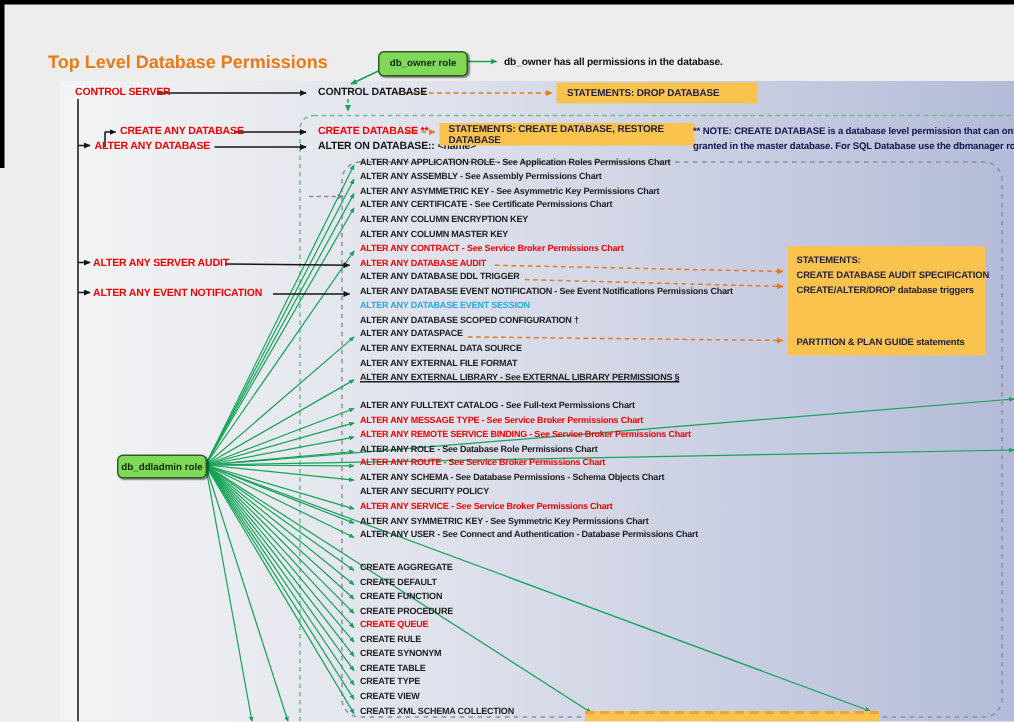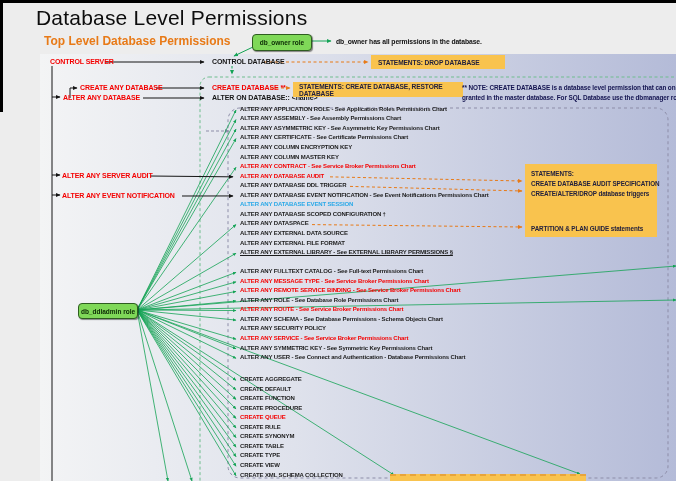--- a/index.html
+++ b/index.html
@@ -5,21 +5,21 @@
   html,body{margin:0;padding:0;}
   body{width:676px;height:481px;overflow:hidden;background:#ededed;font-family:"Liberation Sans",sans-serif;}
   #stage{position:relative;width:676px;height:481px;}
   #edge-top{position:absolute;left:0;top:0;width:676px;height:3px;background:#000;}
   #edge-left{position:absolute;left:0;top:0;width:3px;height:112px;background:#000;}
   #canvas{position:absolute;left:40px;top:54px;width:636px;height:427px;
     background:linear-gradient(90deg,#f3f4f5 0%,#dfe2ec 40%,#b4bbd8 100%);}
   #wires{position:absolute;left:0;top:0;width:676px;height:481px;pointer-events:none;}
   .abs{position:absolute;white-space:nowrap;}
   #title{left:36px;top:6px;font-size:21px;font-weight:500;color:#0d0d0d;letter-spacing:.2px;}
-  #subtitle{left:44px;top:34px;font-size:12px;font-weight:bold;color:#e87a17;text-align:center;}
+  #subtitle{left:32px;top:34px;font-size:12px;font-weight:bold;color:#e87a17;text-align:center;}
   .redlbl{font:bold 7px "Liberation Sans",sans-serif;color:#f40000;letter-spacing:-.1px;}
   .blklbl{font:bold 7px "Liberation Sans",sans-serif;color:#151515;letter-spacing:-.1px;}
   .perm{position:absolute;font:bold 6px "Liberation Sans",sans-serif;letter-spacing:-.14px;white-space:nowrap;color:#1c1c1c;}
   .perm.red{color:#f40000;}
   .perm.blue{color:#2aa9e8;}
   .perm.u{text-decoration:underline;}
   .rolebox{position:absolute;background:#7fd858;border:1.2px solid #2e5d20;border-radius:4px;
     box-shadow:1px 1px 1px rgba(0,0,0,.45);font:bold 6.5px "Liberation Sans",sans-serif;color:#0c2a05;
     display:flex;align-items:center;justify-content:center;}
   .obox{position:absolute;background:#f9c34e;color:#23213d;font:bold 6.6px "Liberation Sans",sans-serif;
@@ -109,21 +109,20 @@
         <line x1="52" y1="195" x2="60" y2="195" stroke="#151515" stroke-width="1" marker-end="url(#m-blk)"></line>
         <line x1="182" y1="196" x2="233" y2="195.95000000000007" stroke="#151515" stroke-width="1" marker-end="url(#m-blk)"></line>
         <line x1="264" y1="62" x2="368" y2="62" stroke="#e87a17" stroke-width="1" stroke-dasharray="3,2.5" marker-end="url(#m-org)"></line>
         <line x1="270" y1="88" x2="290" y2="88" stroke="#e87a17" stroke-width="1" stroke-dasharray="3,2.5" marker-end="url(#m-org)"></line>
         <line x1="330" y1="176.85000000000005" x2="522" y2="181" stroke="#e87a17" stroke-width="1" stroke-dasharray="3,2.5" marker-end="url(#m-org)"></line>
         <line x1="350" y1="186.40000000000006" x2="522" y2="191" stroke="#e87a17" stroke-width="1" stroke-dasharray="3,2.5" marker-end="url(#m-org)"></line>
         <line x1="312" y1="224.6000000000001" x2="522" y2="227" stroke="#e87a17" stroke-width="1" stroke-dasharray="3,2.5" marker-end="url(#m-org)"></line>
       </g>
   </svg>
 
-  <div class="abs" id="title">Database Level Permissions</div>
   <div class="abs" id="subtitle">Top Level Database Permissions</div>
 
   <div class="abs redlbl" style="left:50px;top:58px;">CONTROL SERVER</div>
   <div class="abs redlbl" style="left:80px;top:84px;">CREATE ANY DATABASE</div>
   <div class="abs redlbl" style="left:63px;top:94px;">ALTER ANY DATABASE</div>
   <div class="abs redlbl" style="left:62px;top:172px;">ALTER ANY SERVER AUDIT</div>
   <div class="abs redlbl" style="left:62px;top:192px;">ALTER ANY EVENT NOTIFICATION</div>
 
   <div class="abs blklbl" style="left:212px;top:58px;">CONTROL DATABASE</div>
   <div class="abs redlbl" style="left:212px;top:84px;">CREATE DATABASE **</div>

